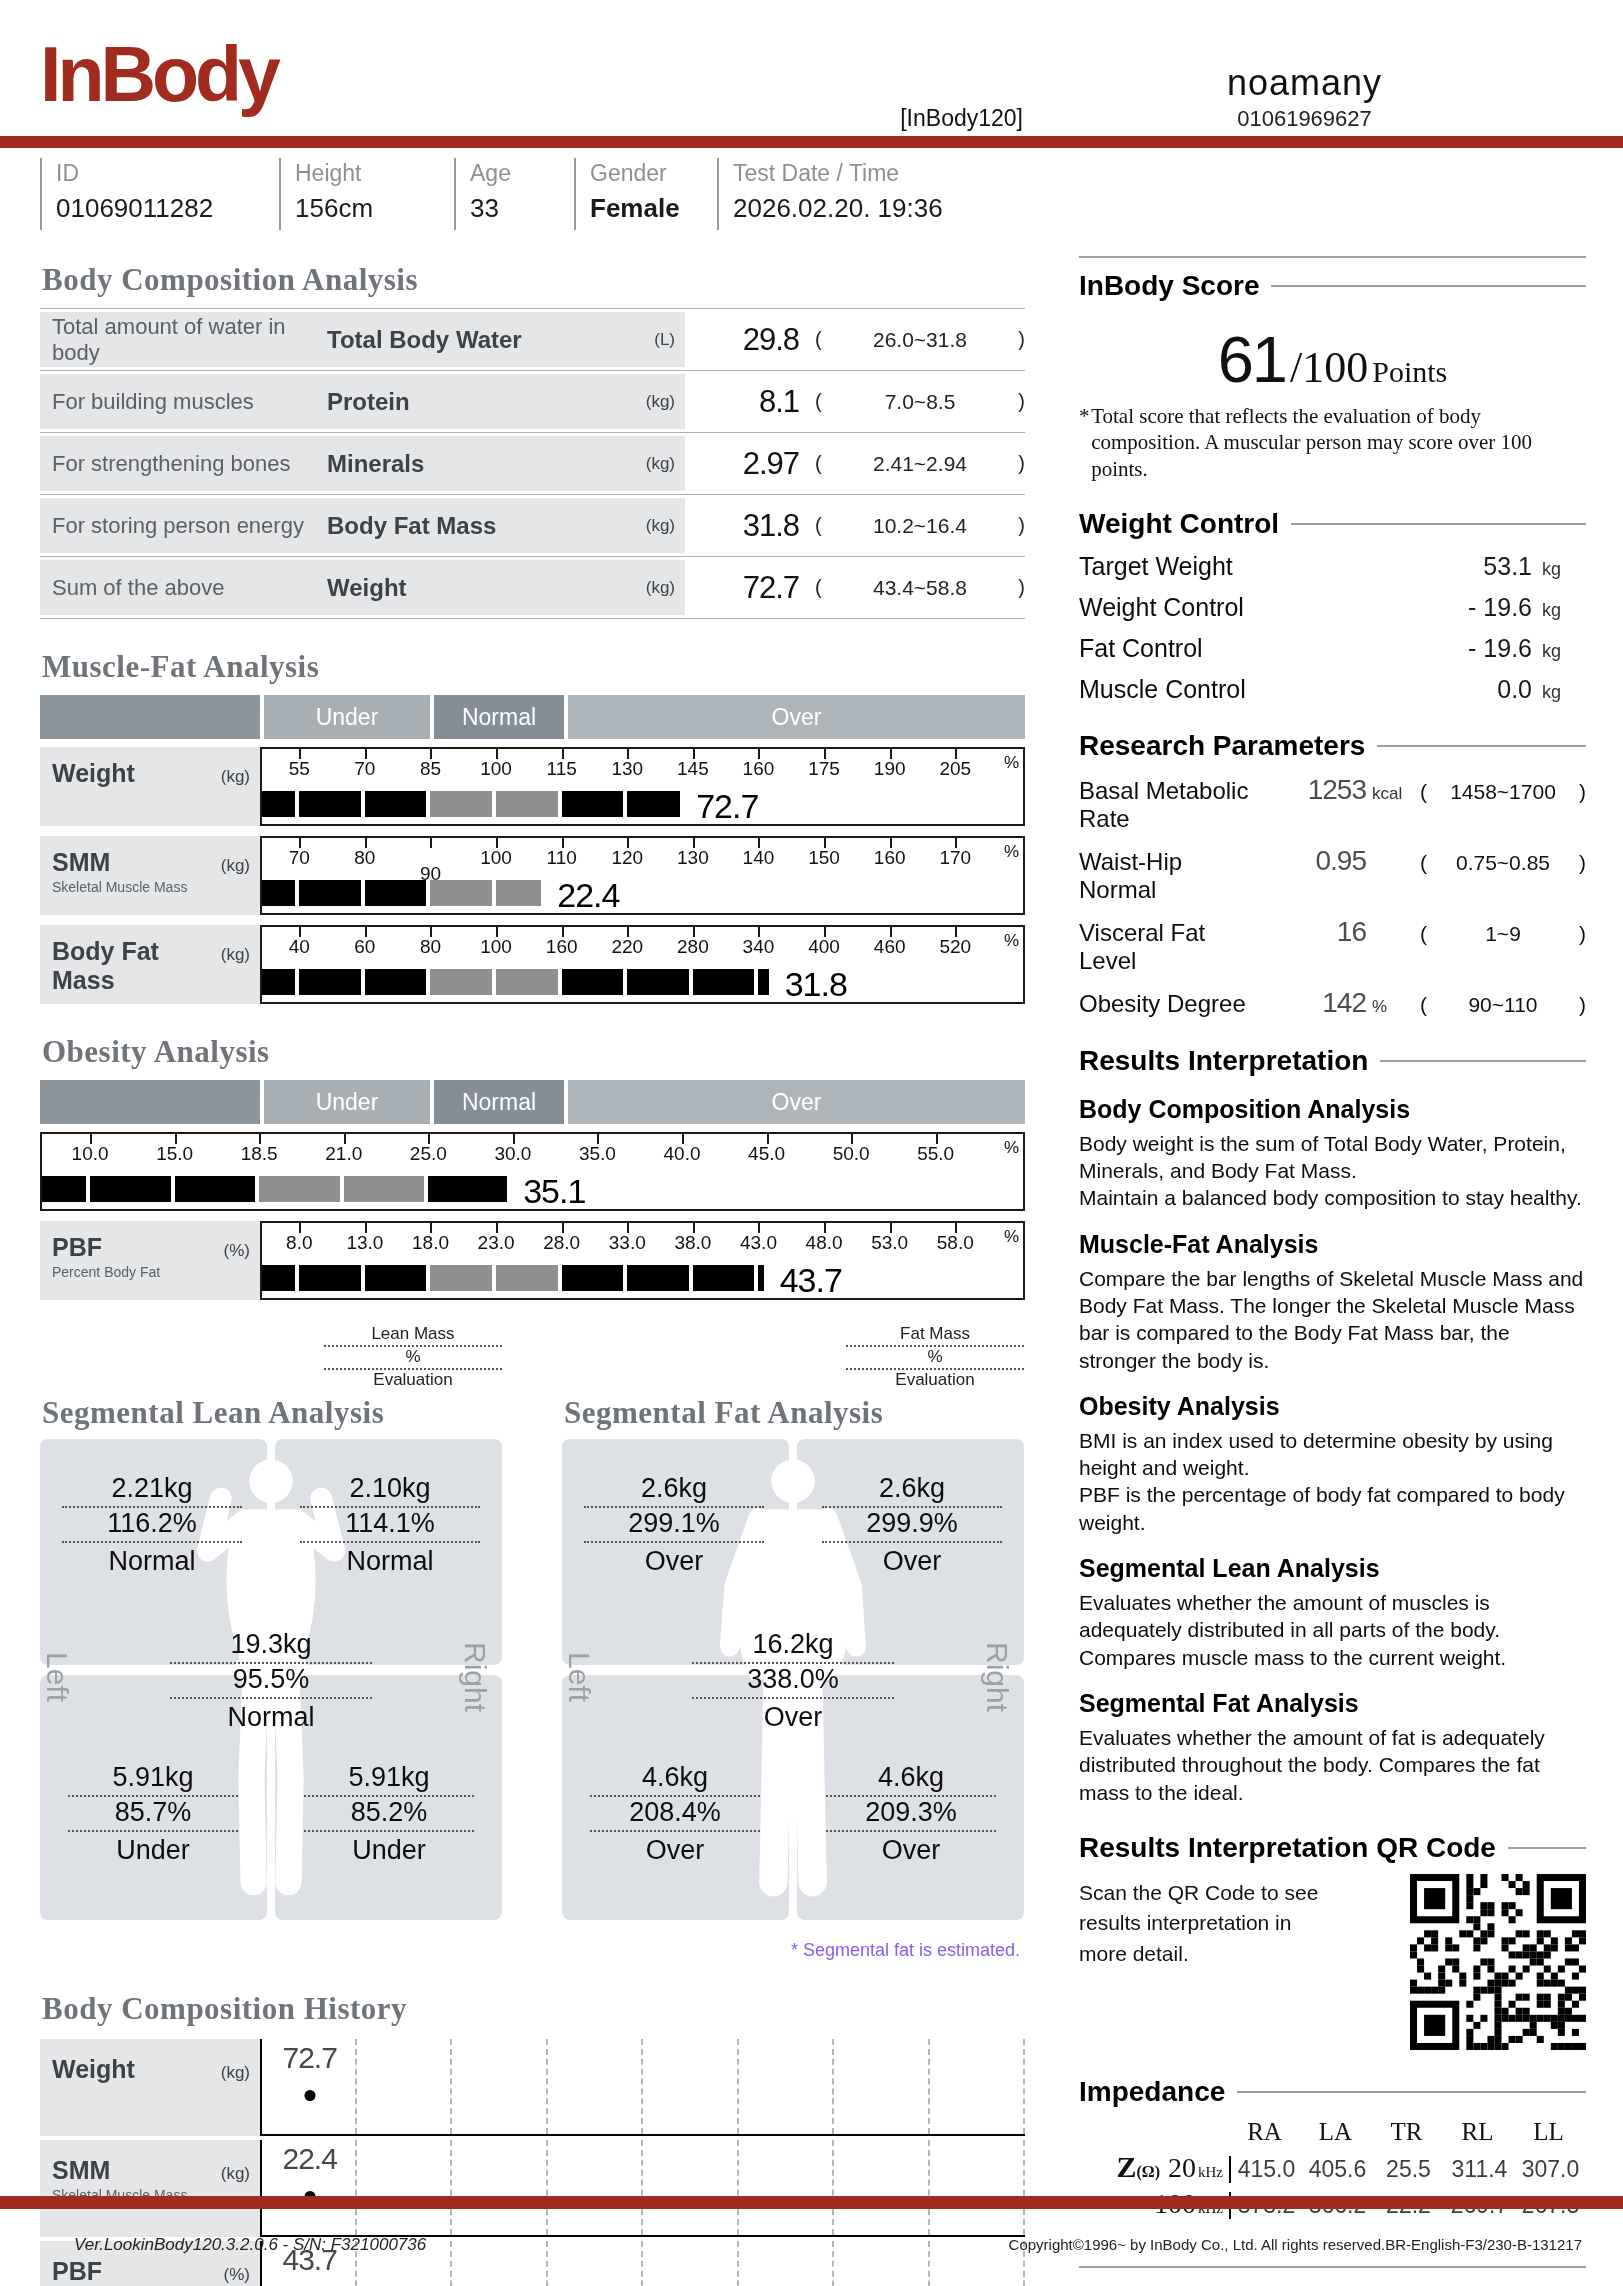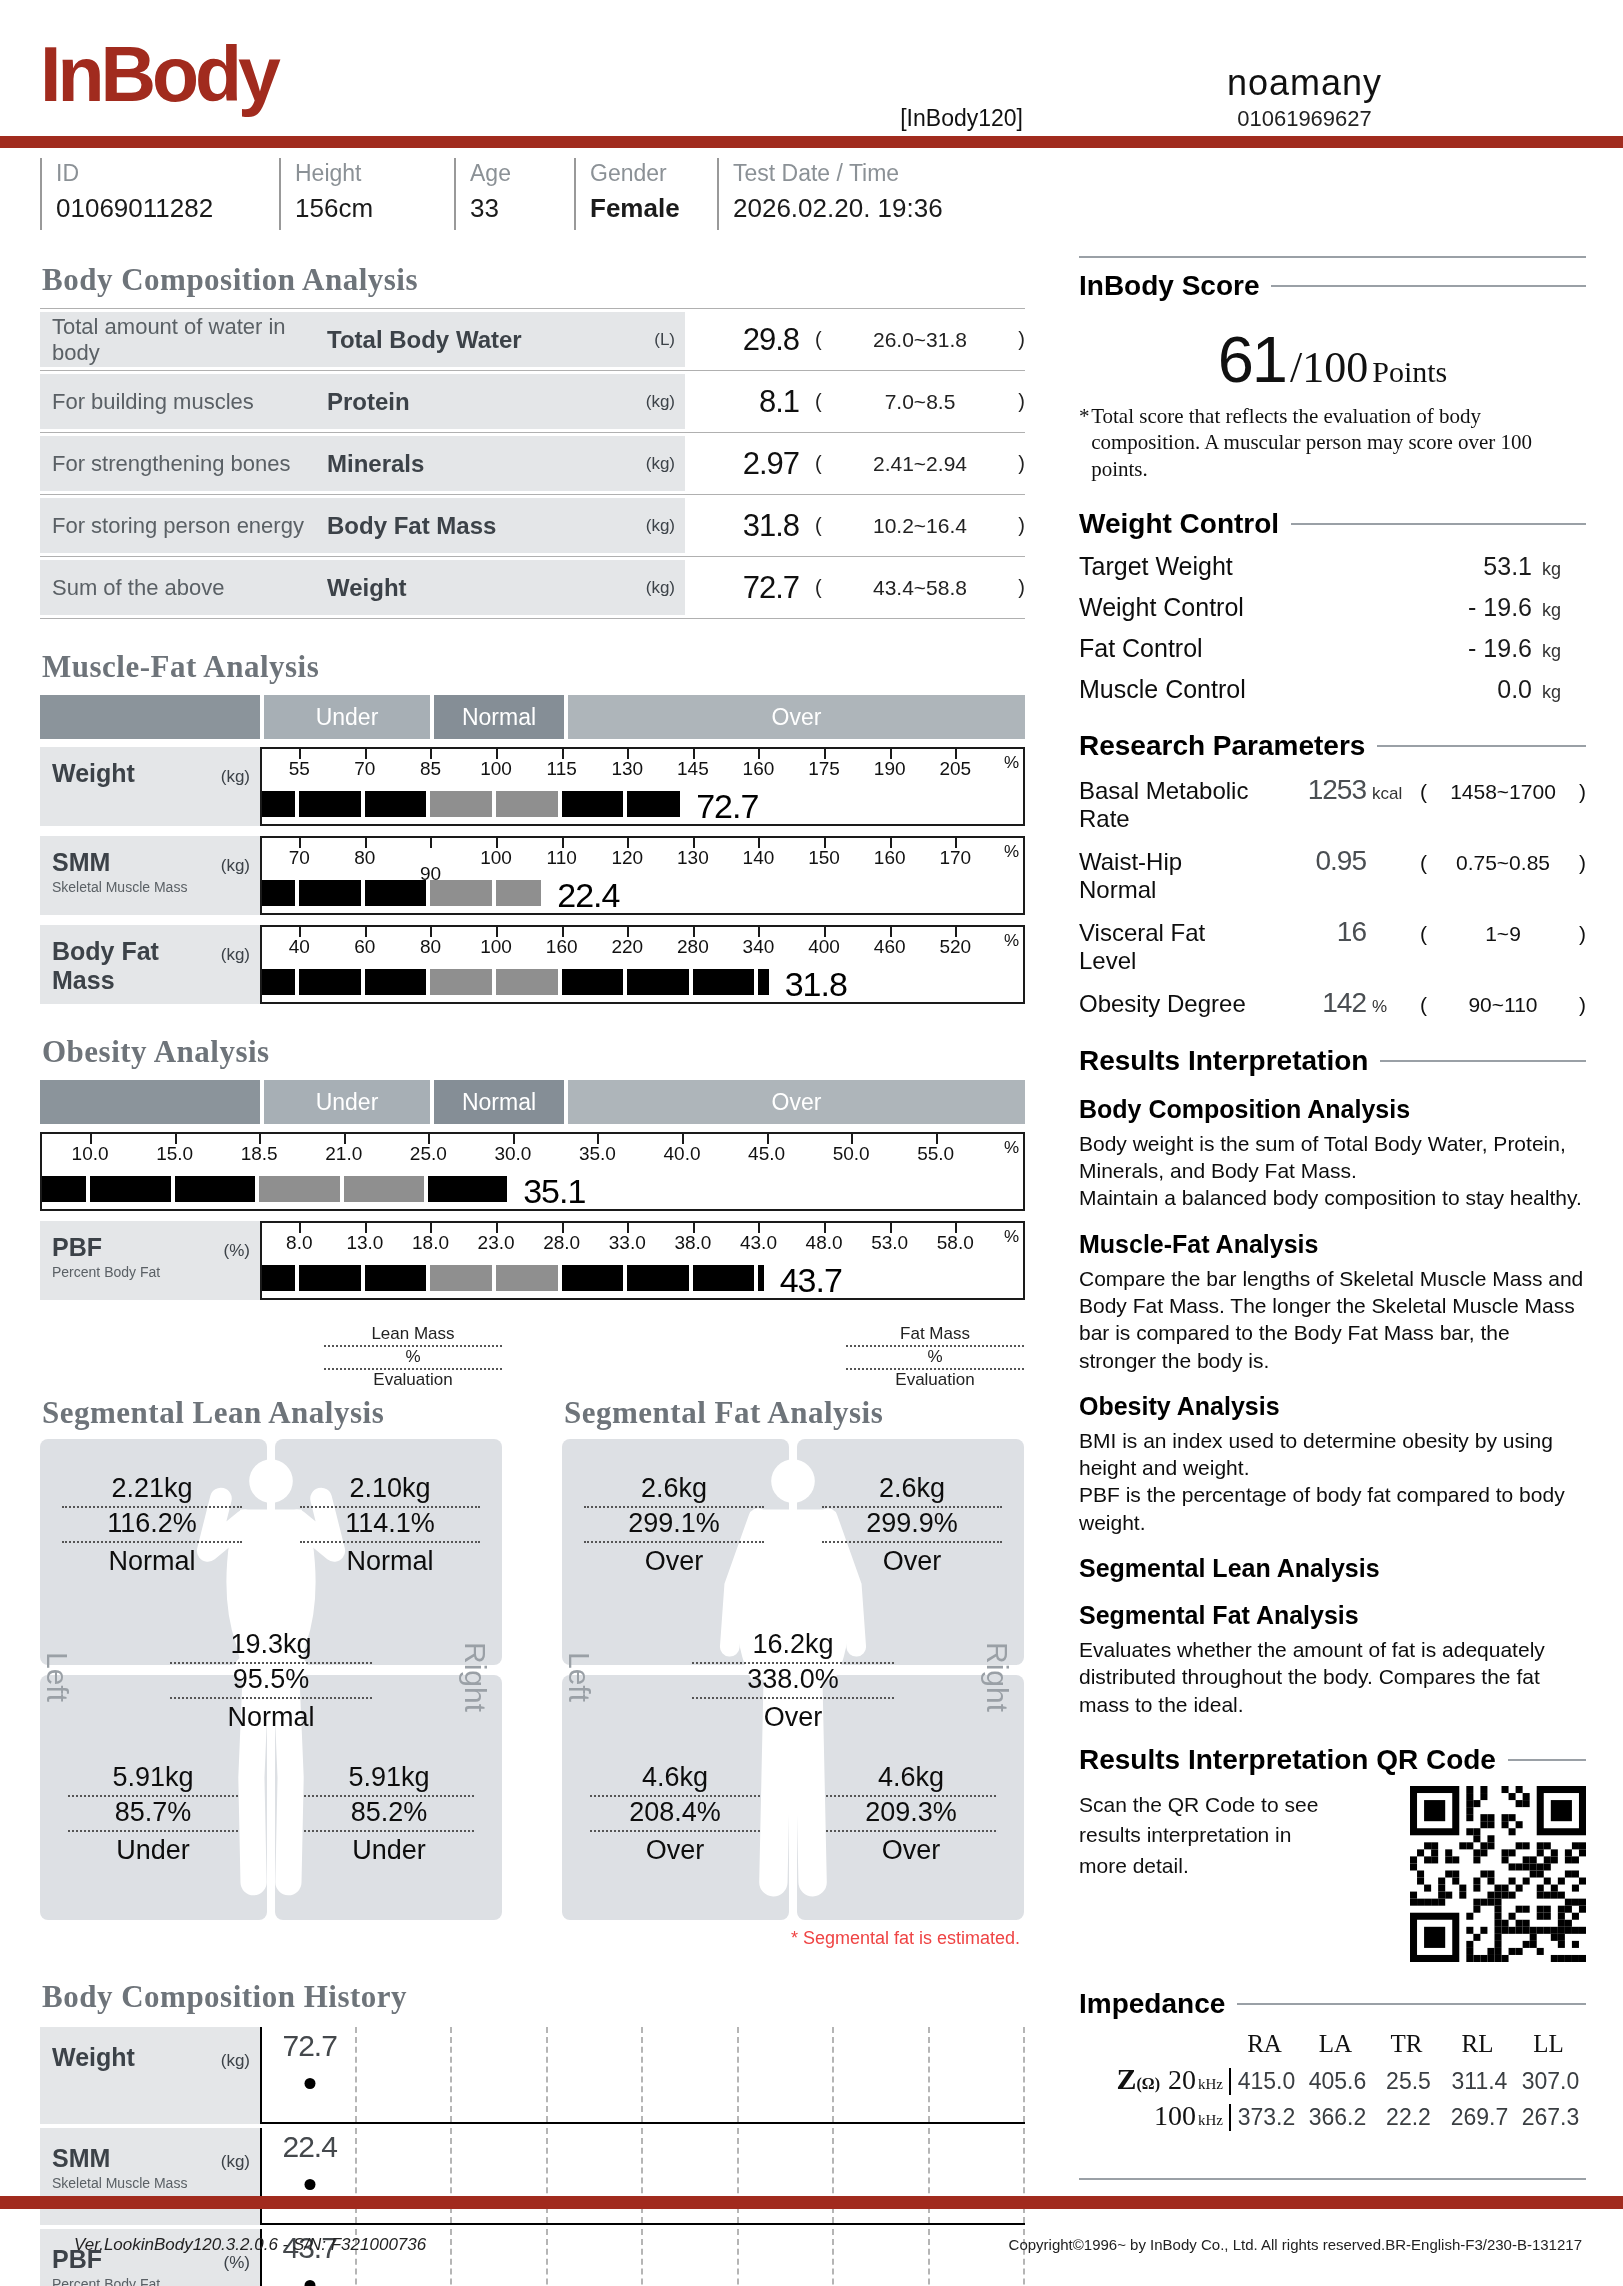--- a/index.html
+++ b/index.html
@@ -84,21 +84,21 @@
   .side-left{left:-8px;transform:rotate(90deg);}
   .side-right{right:-8px;transform:rotate(90deg);}
   .segpart{position:absolute;text-align:center;}
   .segpart .sv{font-size:27px;color:#0d0d0d;border-bottom:2px dotted #555;padding-bottom:2px;}
   .segpart .se{font-size:27px;color:#0d0d0d;padding-top:3px;}
   .p-tl{left:22px;top:34px;width:180px;}
   .p-tr{right:22px;top:34px;width:180px;}
   .p-tc{left:50%;transform:translateX(-50%);top:190px;width:202px;}
   .p-bl{left:28px;top:323px;width:170px;}
   .p-br{right:28px;top:323px;width:170px;}
-  .seg-note{font-size:18px;color:#ef4444;text-align:right;margin-top:8px;padding-right:4px;}
+  .seg-note{font-size:18px;color:#8b5cf6;text-align:right;margin-top:20px;padding-right:4px;}
 
   
   .hist-row{display:flex;}
   .hist-labelcell{width:220px;background:#e4e6e8;box-sizing:border-box;
                   padding:16px 10px 6px 12px;margin:2px 0;}
   .hist-plot{flex:1;position:relative;border-left:2px solid #000;border-bottom:2px solid #000;
              height:95px;background:#fff;margin:2px 0;}
   .hist-val{position:absolute;left:6.25%;transform:translateX(-50%);top:2px;
             font-size:30px;color:#44484c;letter-spacing:-1px;}
   .hist-dot{position:absolute;left:6.25%;top:51px;width:11px;height:11px;border-radius:50%;
@@ -746,20 +746,22 @@
     <div id="int-blocks">
         <div class="int-head">Body Composition Analysis</div>
         <div class="int-text">Body weight is the sum of Total Body Water, Protein, Minerals, and Body Fat Mass.
 Maintain a balanced body composition to stay healthy.</div>
         <div class="int-head">Muscle-Fat Analysis</div>
         <div class="int-text">Compare the bar lengths of Skeletal Muscle Mass and Body Fat Mass. The longer the Skeletal Muscle Mass bar is compared to the Body Fat Mass bar, the stronger the body is.</div>
         <div class="int-head">Obesity Analysis</div>
         <div class="int-text">BMI is an index used to determine obesity by using height and weight.
 PBF is the percentage of body fat compared to body weight.</div>
         <div class="int-head">Segmental Lean Analysis</div>
+        <div class="int-text">Evaluates whether the amount of muscles is adequately distributed in all parts of the body.
+Compares muscle mass to the current weight.</div>
         <div class="int-head">Segmental Fat Analysis</div>
         <div class="int-text">Evaluates whether the amount of fat is adequately distributed throughout the body. Compares the fat mass to the ideal.</div>
       </div>
 
     <div class="r-head">Results Interpretation QR Code</div>
     <div class="qr-row">
       <div class="qr-text">Scan the QR Code to see
 results interpretation in
 more detail.</div>
       <svg id="qr-svg" width="176" height="176" viewBox="0 0 25 25">

